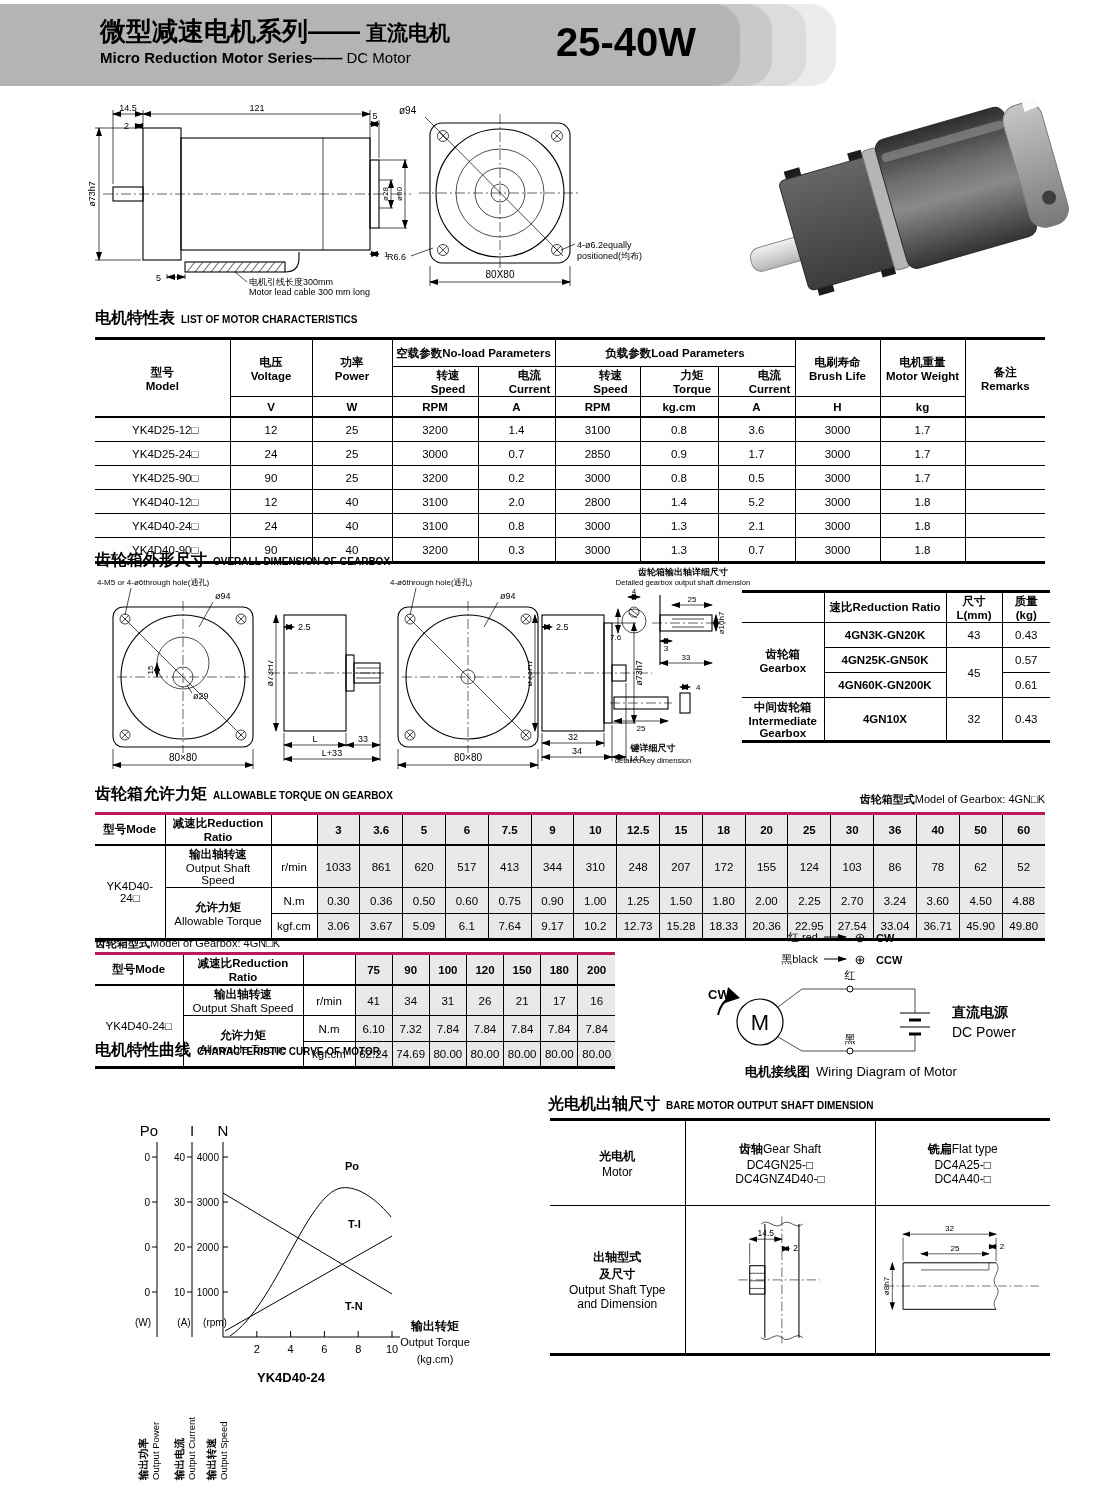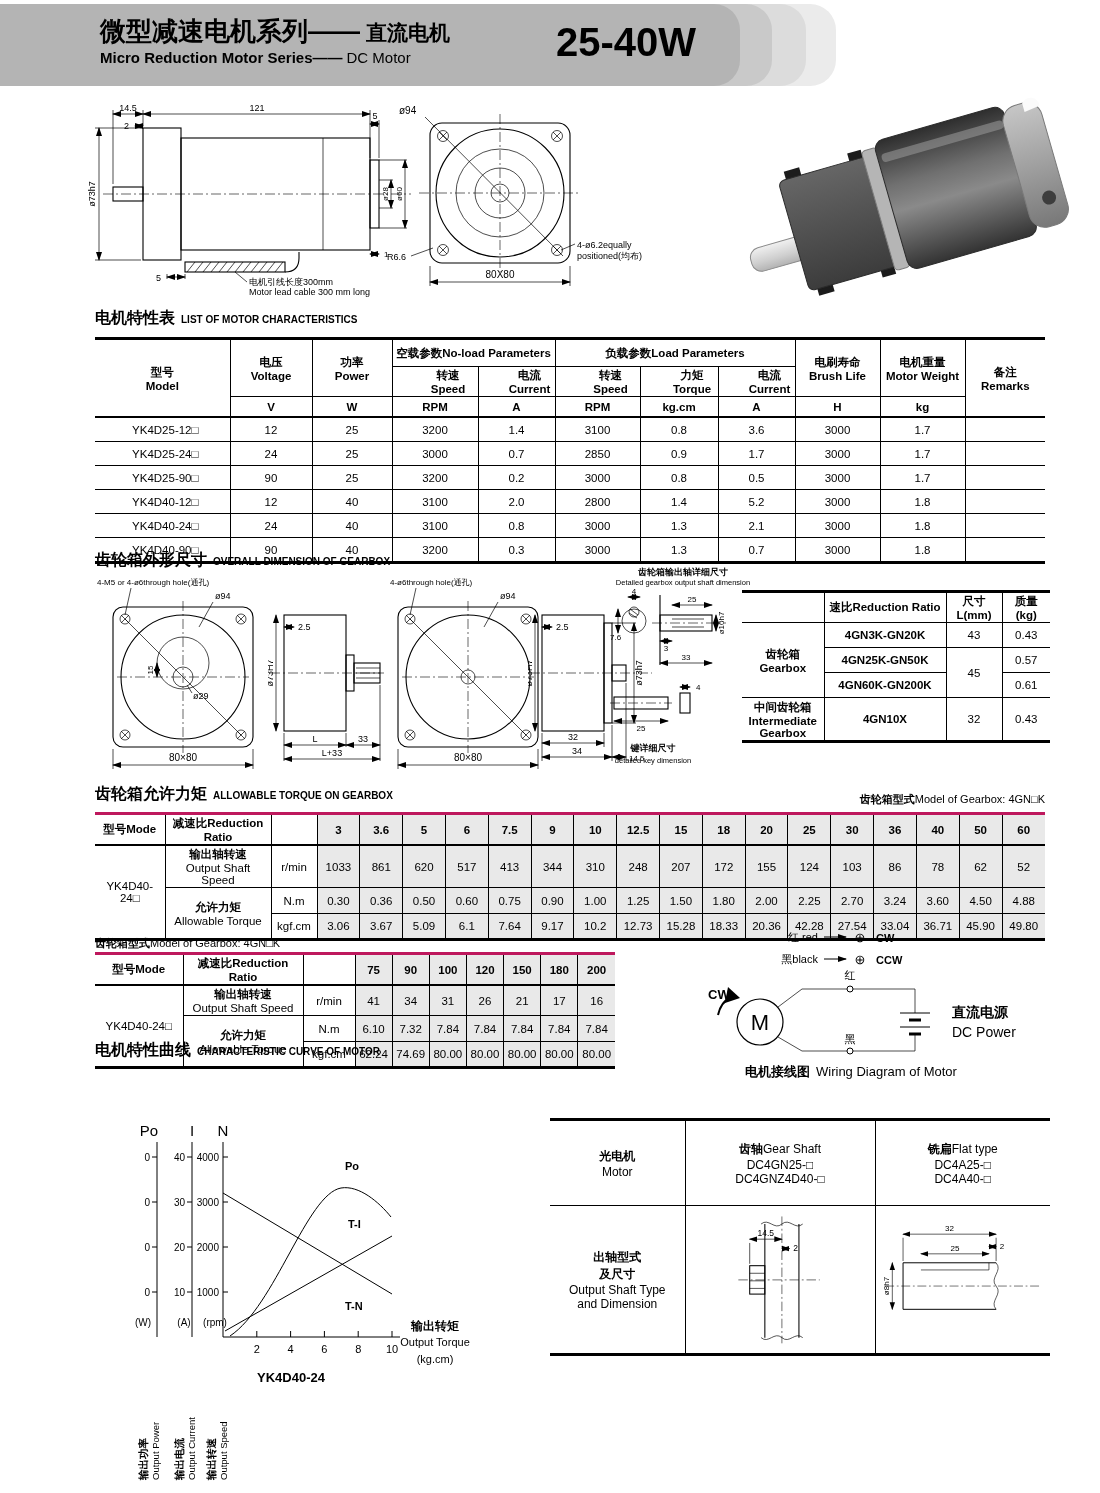--- a/index.html
+++ b/index.html
@@ -618,21 +618,21 @@
           <td class="g">3.67</td>
           <td class="g">5.09</td>
           <td class="g">6.1</td>
           <td class="g">7.64</td>
           <td class="g">9.17</td>
           <td class="g">10.2</td>
           <td class="g">12.73</td>
           <td class="g">15.28</td>
           <td class="g">18.33</td>
           <td class="g">20.36</td>
-          <td class="g">42.28</td>
+          <td class="g">22.95</td>
           <td class="g">27.54</td>
           <td class="g">33.04</td>
           <td class="g">36.71</td>
           <td class="g">45.90</td>
           <td class="g">49.80</td>
         </tr>
   </tbody>
     </table>
 
   <div class="note" style="left:95px;top:936px">
@@ -794,20 +794,23 @@
     <text class="d11" x="340" y="243" text-anchor="middle">(kg.cm)</text>
     <text style="font-size:13px" class="b" x="162" y="262">YK4D40-24</text>
     <text style="font-size:10.5px" class="b" transform="translate(52 360) rotate(-90)">输出功率</text>
     <text style="font-size:9.5px" transform="translate(64 360) rotate(-90)">Output Power</text>
     <text style="font-size:10.5px" class="b" transform="translate(88 360) rotate(-90)">输出电流</text>
     <text style="font-size:9.5px" transform="translate(100 360) rotate(-90)">Output Current</text>
     <text style="font-size:10.5px" class="b" transform="translate(120 360) rotate(-90)">输出转速</text>
     <text style="font-size:9.5px" transform="translate(132 360) rotate(-90)">Output Speed</text>
   </svg>
 
+  <div class="sec-h" style="left:548px;top:1094px">
+    <span class="cn">光电机出轴尺寸</span><span class="en">BARE MOTOR OUTPUT SHAFT DIMENSION</span>
+  </div>
 
   <table class="sft">
     <colgroup>
         <col style="width:135px">
         <col style="width:190px">
         <col style="width:175px">
       </colgroup>
     <tbody>
         <tr class="r1">
       <td><span class="b">光电机</span><br><span>Motor</span></td>

